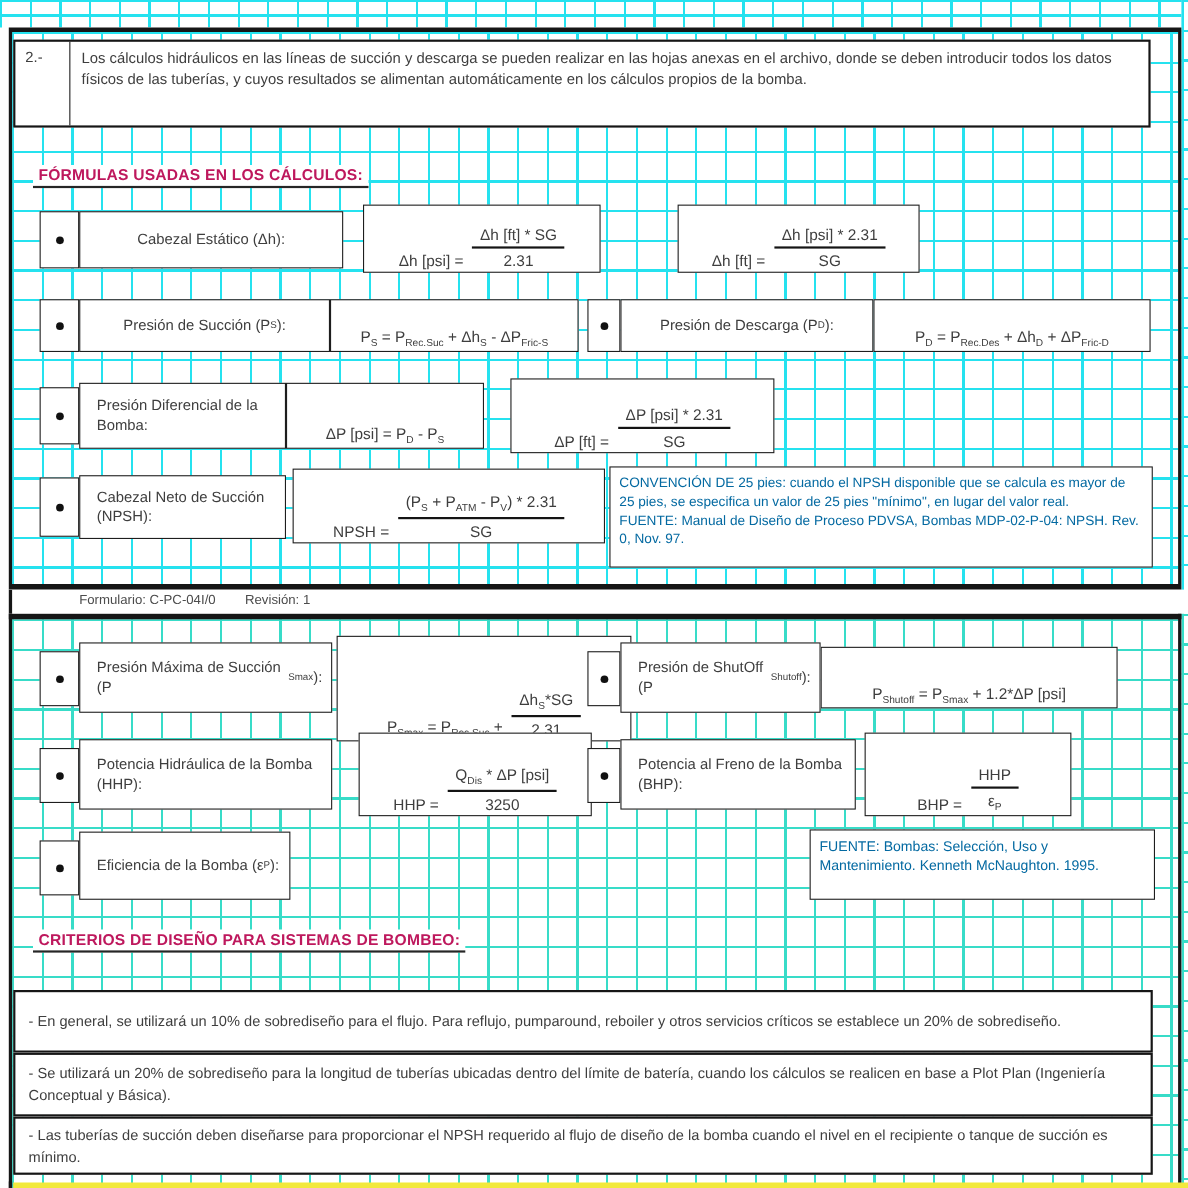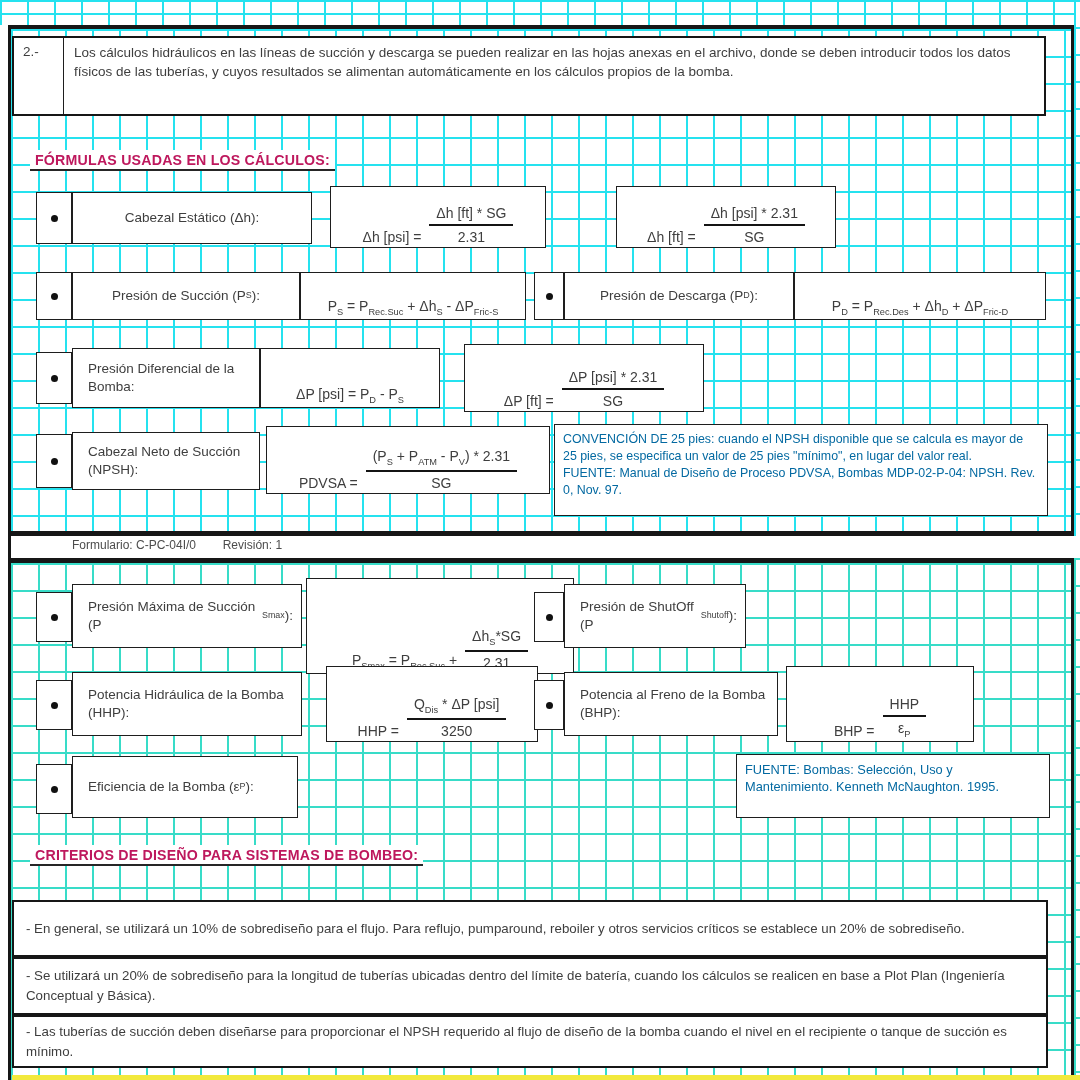--- a/index.html
+++ b/index.html
@@ -123,21 +123,21 @@
         <span class="bar"></span>
         <span class="den">SG</span>
       </span>
     </div>
 
     <div class="bcell" style="left:25px;top:405px;width:36px;height:54px">
         <span class="dot"></span>
       </div>
     <div class="lbl left" style="left:61px;top:403px;width:188px;height:58px">Cabezal Neto de Succión (NPSH):</div>
     <div class="eq" style="left:255px;top:397px;width:284px;height:68px">
-      <span>PDVSA =</span>
+      <span>NPSH =</span>
       <span class="frac">
         <span class="num">(P<sub>S</sub> + P<sub>ATM</sub> - P<sub>V</sub>) * 2.31</span>
         <span class="bar"></span>
         <span class="den">SG</span>
       </span>
     </div>
     <div class="note" style="left:543px;top:395px;width:494px;height:92px">
       <div>CONVENCIÓN DE 25 pies: cuando el NPSH disponible que se calcula es mayor de 25 pies, se especifica un valor de 25 pies "mínimo", en lugar del valor real.</div>
       <div>FUENTE: Manual de Diseño de Proceso PDVSA, Bombas MDP-02-P-04: NPSH. Rev. 0, Nov. 97.</div>
     </div>
@@ -156,20 +156,23 @@
       <span class="frac">
         <span class="num">Δh<sub>S</sub>*SG</span>
         <span class="bar"></span>
         <span class="den">2.31</span>
       </span>
     </div>
     <div class="bcell" style="left:523px;top:29px;width:30px;height:50px">
         <span class="dot"></span>
       </div>
     <div class="lbl left" style="left:553px;top:21px;width:182px;height:64px">Presión de ShutOff (P<sub>Shutoff</sub>):</div>
+    <div class="eq" style="left:735px;top:25px;width:270px;height:56px">
+      <span>P<sub>Shutoff</sub> = P<sub>Smax</sub> + 1.2*ΔP [psi]</span>
+    </div>
 
     <div class="bcell" style="left:25px;top:117px;width:36px;height:50px">
         <span class="dot"></span>
       </div>
     <div class="lbl left" style="left:61px;top:109px;width:230px;height:64px">Potencia Hidráulica de la Bomba (HHP):</div>
     <div class="eq" style="left:315px;top:103px;width:212px;height:76px">
       <span>HHP =</span>
       <span class="frac">
         <span class="num">Q<sub>Dis</sub> * ΔP [psi]</span>
         <span class="bar"></span>
@@ -185,21 +188,21 @@
       <span class="frac">
         <span class="num">HHP</span>
         <span class="bar"></span>
         <span class="den">ε<sub>P</sub></span>
       </span>
     </div>
 
     <div class="bcell" style="left:25px;top:201px;width:36px;height:50px">
         <span class="dot"></span>
       </div>
-    <div class="lbl left" style="left:61px;top:193px;width:226px;height:62px">Eficiencia de la Bomba (ε<sub>P</sub>):</div>
+    <div class="lbl left" style="left:61px;top:193px;width:192px;height:62px">Eficiencia de la Bomba (ε<sub>P</sub>):</div>
     <div class="note" style="left:725px;top:191px;width:314px;height:64px;font-size:12.8px">FUENTE: Bombas: Selección, Uso y Mantenimiento. Kenneth McNaughton. 1995.</div>
 
     <div class="sec-header" style="left:19px;top:282px">CRITERIOS DE DISEÑO PARA SISTEMAS DE BOMBEO:</div>
 
     <div class="crit" style="left:1px;top:337px;width:1036px;height:57px">- En general, se utilizará un 10% de sobrediseño para el flujo. Para reflujo, pumparound, reboiler y otros servicios críticos se establece un 20% de sobrediseño.</div>
     <div class="crit" style="left:1px;top:394px;width:1036px;height:58px">- Se utilizará un 20% de sobrediseño para la longitud de tuberías ubicadas dentro del límite de batería, cuando los cálculos se realicen en base a Plot Plan (Ingeniería Conceptual y Básica).</div>
     <div class="crit" style="left:1px;top:452px;width:1036px;height:53px">- Las tuberías de succión deben diseñarse para proporcionar el NPSH requerido al flujo de diseño de la bomba cuando el nivel en el recipiente o tanque de succión es mínimo.</div>
   </section>
 
   <div class="ybar"></div>

